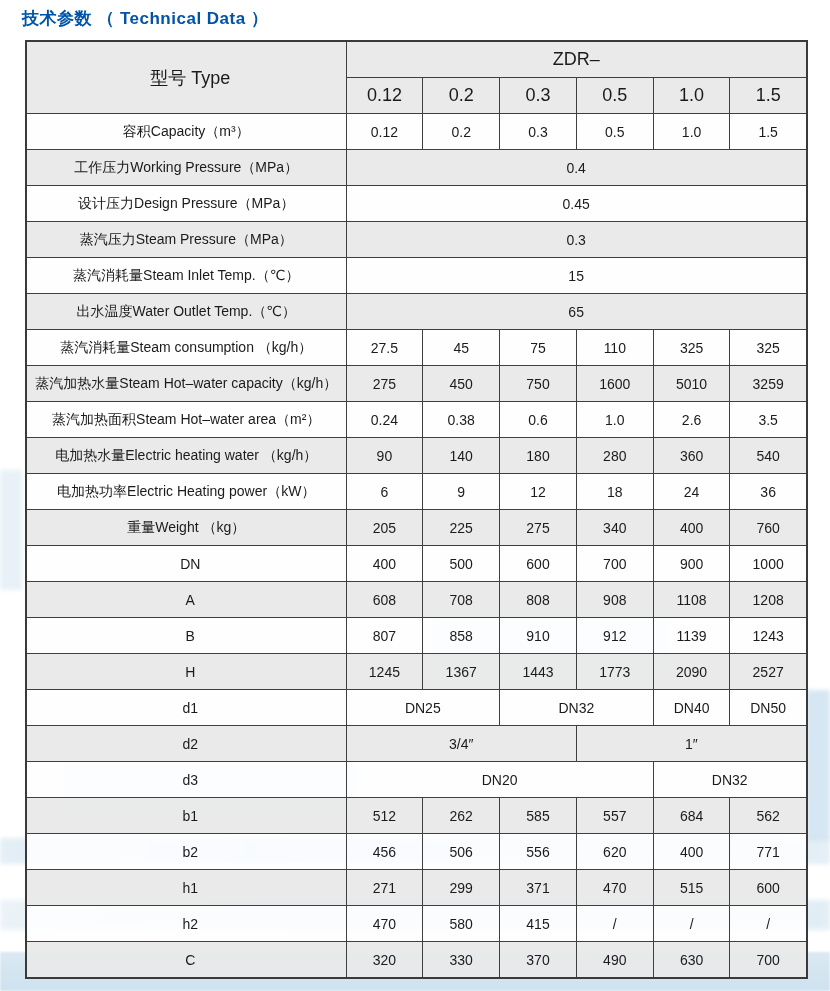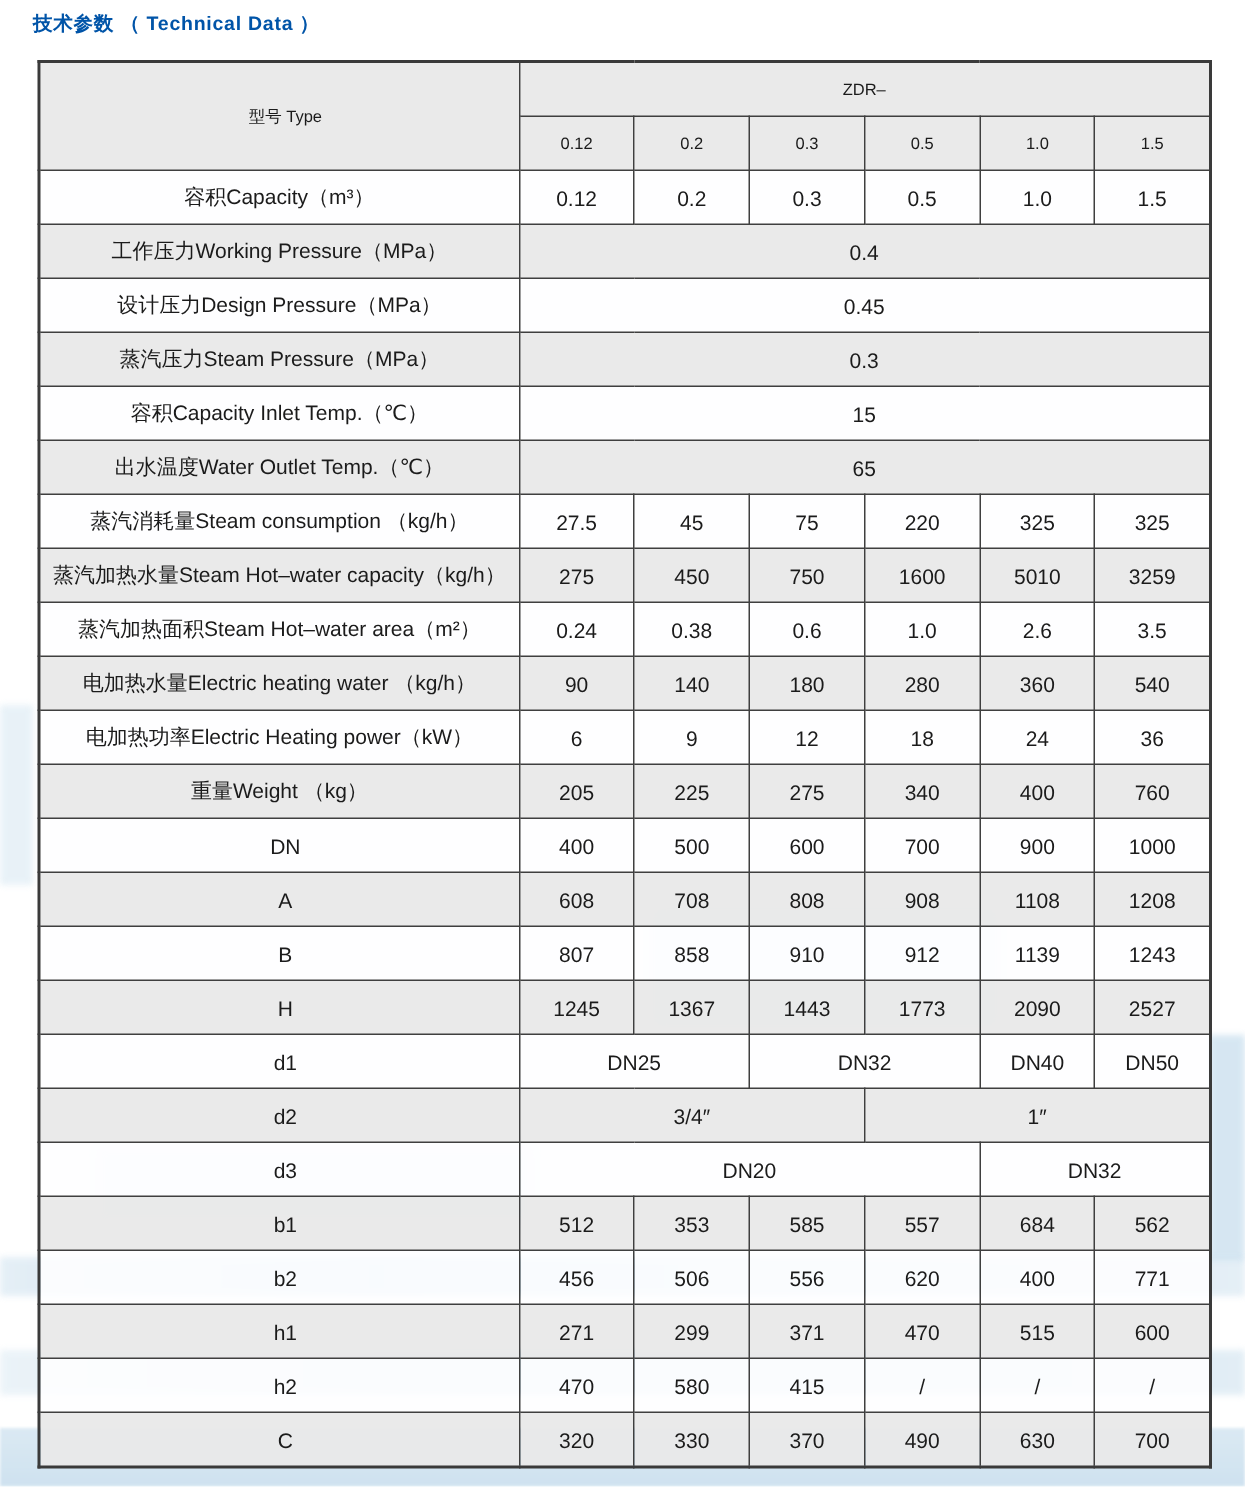--- a/index.html
+++ b/index.html
@@ -13,41 +13,41 @@
   .wm1{left:0;right:0;top:838px;height:26px;background:linear-gradient(90deg,#cfe2ef,#a9cde5 30%,#bcd8ea 60%,#cfe2ef);opacity:.55;}
   .wm2{left:0;right:0;top:900px;height:30px;background:linear-gradient(90deg,#d8e8f2,#b3d2e7 40%,#c6ddec);opacity:.5;}
   .wm3{left:0;right:0;top:952px;height:39px;background:linear-gradient(180deg,#cfe2ef,#bed8ea);opacity:.75;filter:blur(1px);}
   .wm4{left:806px;top:690px;width:24px;height:150px;background:#aecfe6;opacity:.5;}
   .wm5{left:0;top:470px;width:22px;height:120px;background:#d9e9f3;opacity:.6;}
   .wm6{left:430px;top:600px;width:240px;height:90px;background:#d2e4f1;opacity:.4;filter:blur(6px);}
   .wm7{left:60px;top:760px;width:300px;height:60px;background:#d7e7f2;opacity:.4;filter:blur(5px);}
 
   .page-title{
     position:absolute;left:22px;top:7px;
-    color:#0054a8;font-size:13px;font-weight:bold;letter-spacing:.5px;
+    color:#0054a8;font-size:17px;font-weight:bold;letter-spacing:.5px;
     white-space:nowrap;
   }
   table.spec{
     position:absolute;left:25px;top:40px;width:781px;
     border-collapse:collapse;table-layout:fixed;
     border:2px solid #3a3a3a;
   }
   table.spec td{
     border:1px solid #3f3f3f;
     height:35px;
     text-align:center;vertical-align:middle;
     font-size:14px;color:#1b1b1b;
     padding:0 2px;
     overflow:hidden;white-space:nowrap;
   }
   td.lbl{text-align:left;padding-left:10px;font-size:14px;}
   td.lbl.c{text-align:center;padding-left:10px;}
   tr.plain td{background:rgba(254,254,255,0.88);}
   tr.shade td{background:rgba(233,233,233,0.94);}
-  tr.hdr td{background:rgba(233,233,233,0.96);font-size:11px;}
+  tr.hdr td{background:rgba(233,233,233,0.96);font-size:18px;}
 </style>
 </head>
 <body>
 
 <div class="wm wm6"></div>
 <div class="wm wm7"></div>
 <div class="wm wm1"></div>
 <div class="wm wm2"></div>
 <div class="wm wm3"></div>
 <div class="wm wm4"></div>
@@ -96,33 +96,33 @@
       </tr>
       <tr class="plain">
         <td class="lbl">设计压力Design Pressure（MPa）</td>
         <td colspan="6">0.45</td>
       </tr>
       <tr class="shade">
         <td class="lbl">蒸汽压力Steam Pressure（MPa）</td>
         <td colspan="6">0.3</td>
       </tr>
       <tr class="plain">
-        <td class="lbl">容积Capacity Inlet Temp.（℃）</td>
+        <td class="lbl">蒸汽消耗量Steam Inlet Temp.（℃）</td>
         <td colspan="6">15</td>
       </tr>
       <tr class="shade">
         <td class="lbl">出水温度Water Outlet Temp.（℃）</td>
         <td colspan="6">65</td>
       </tr>
       <tr class="plain">
         <td class="lbl">蒸汽消耗量Steam consumption （kg/h）</td>
         <td>27.5</td>
         <td>45</td>
         <td>75</td>
-        <td>220</td>
+        <td>110</td>
         <td>325</td>
         <td>325</td>
       </tr>
       <tr class="shade">
         <td class="lbl">蒸汽加热水量Steam Hot–water capacity（kg/h）</td>
         <td>275</td>
         <td>450</td>
         <td>750</td>
         <td>1600</td>
         <td>5010</td>
@@ -213,21 +213,21 @@
         <td colspan="3">1″</td>
       </tr>
       <tr class="plain">
         <td class="lbl c">d3</td>
         <td colspan="4">DN20</td>
         <td colspan="2">DN32</td>
       </tr>
       <tr class="shade">
         <td class="lbl c">b1</td>
         <td>512</td>
-        <td>353</td>
+        <td>262</td>
         <td>585</td>
         <td>557</td>
         <td>684</td>
         <td>562</td>
       </tr>
       <tr class="plain">
         <td class="lbl c">b2</td>
         <td>456</td>
         <td>506</td>
         <td>556</td>

